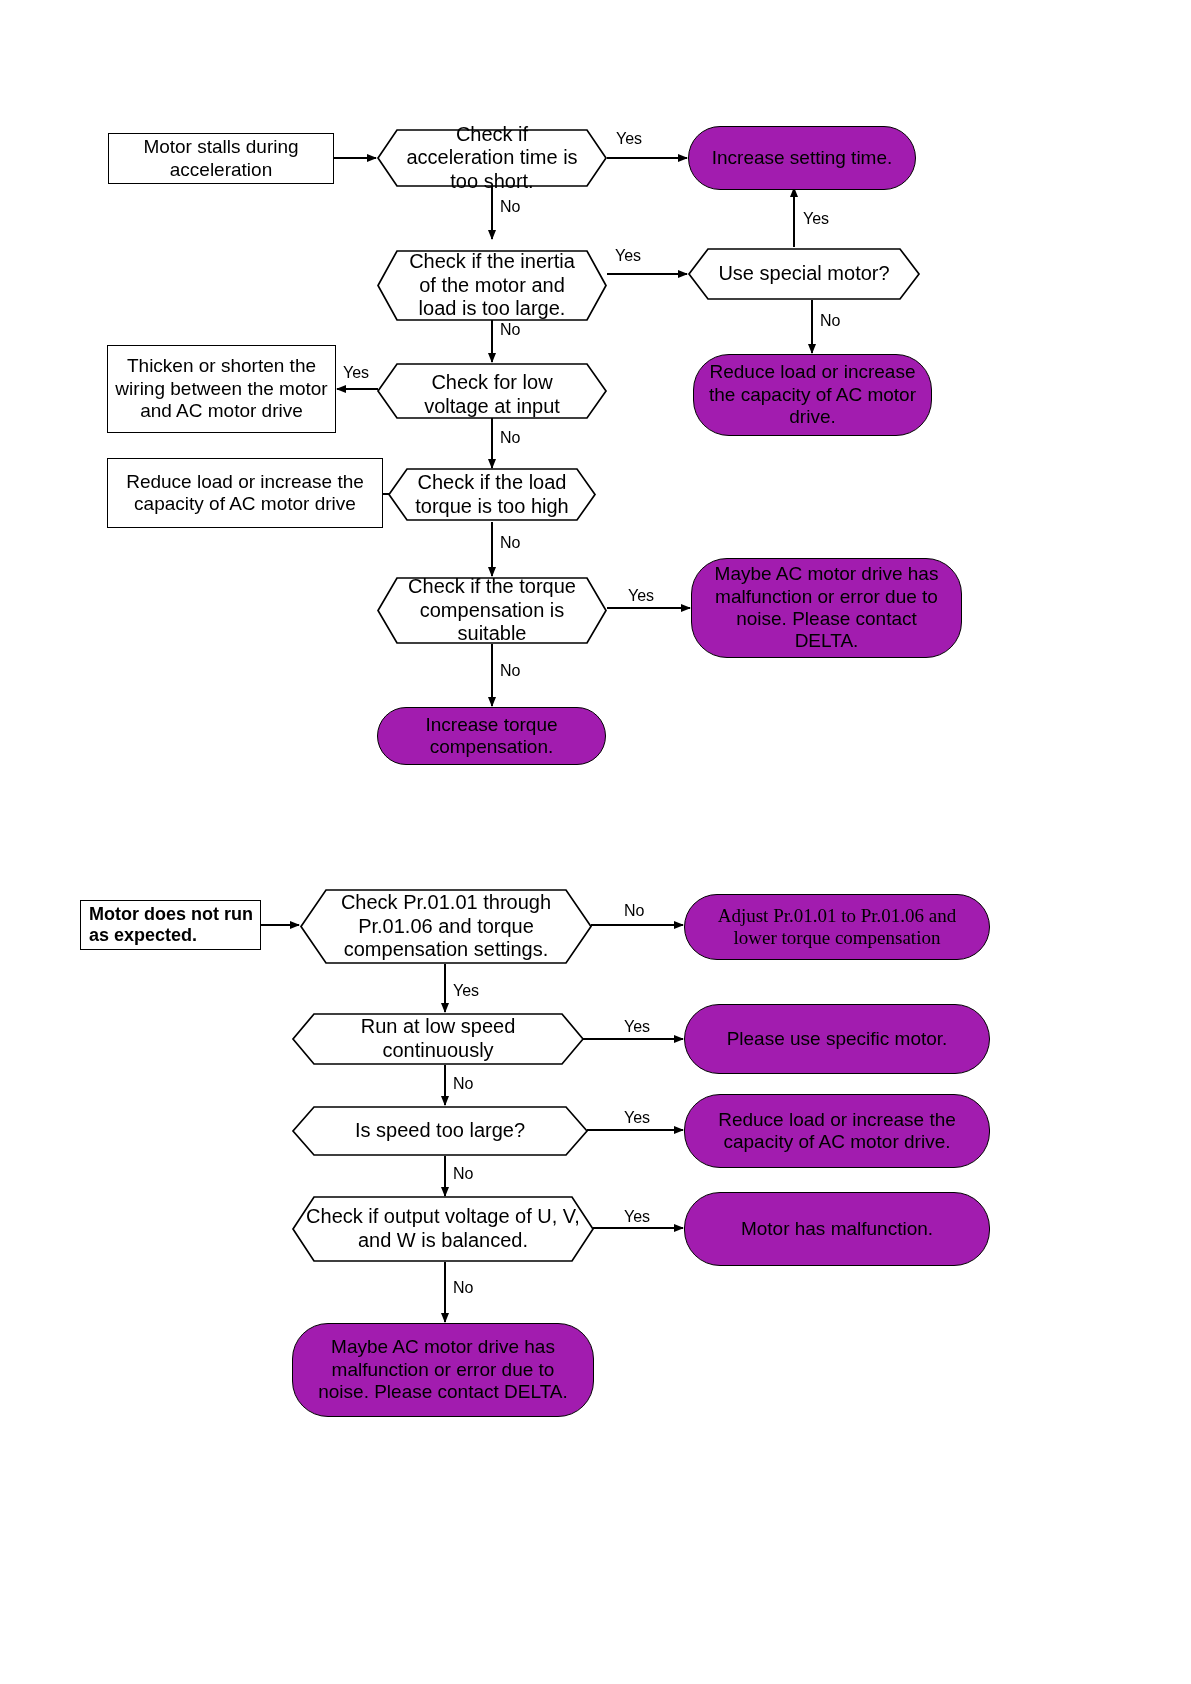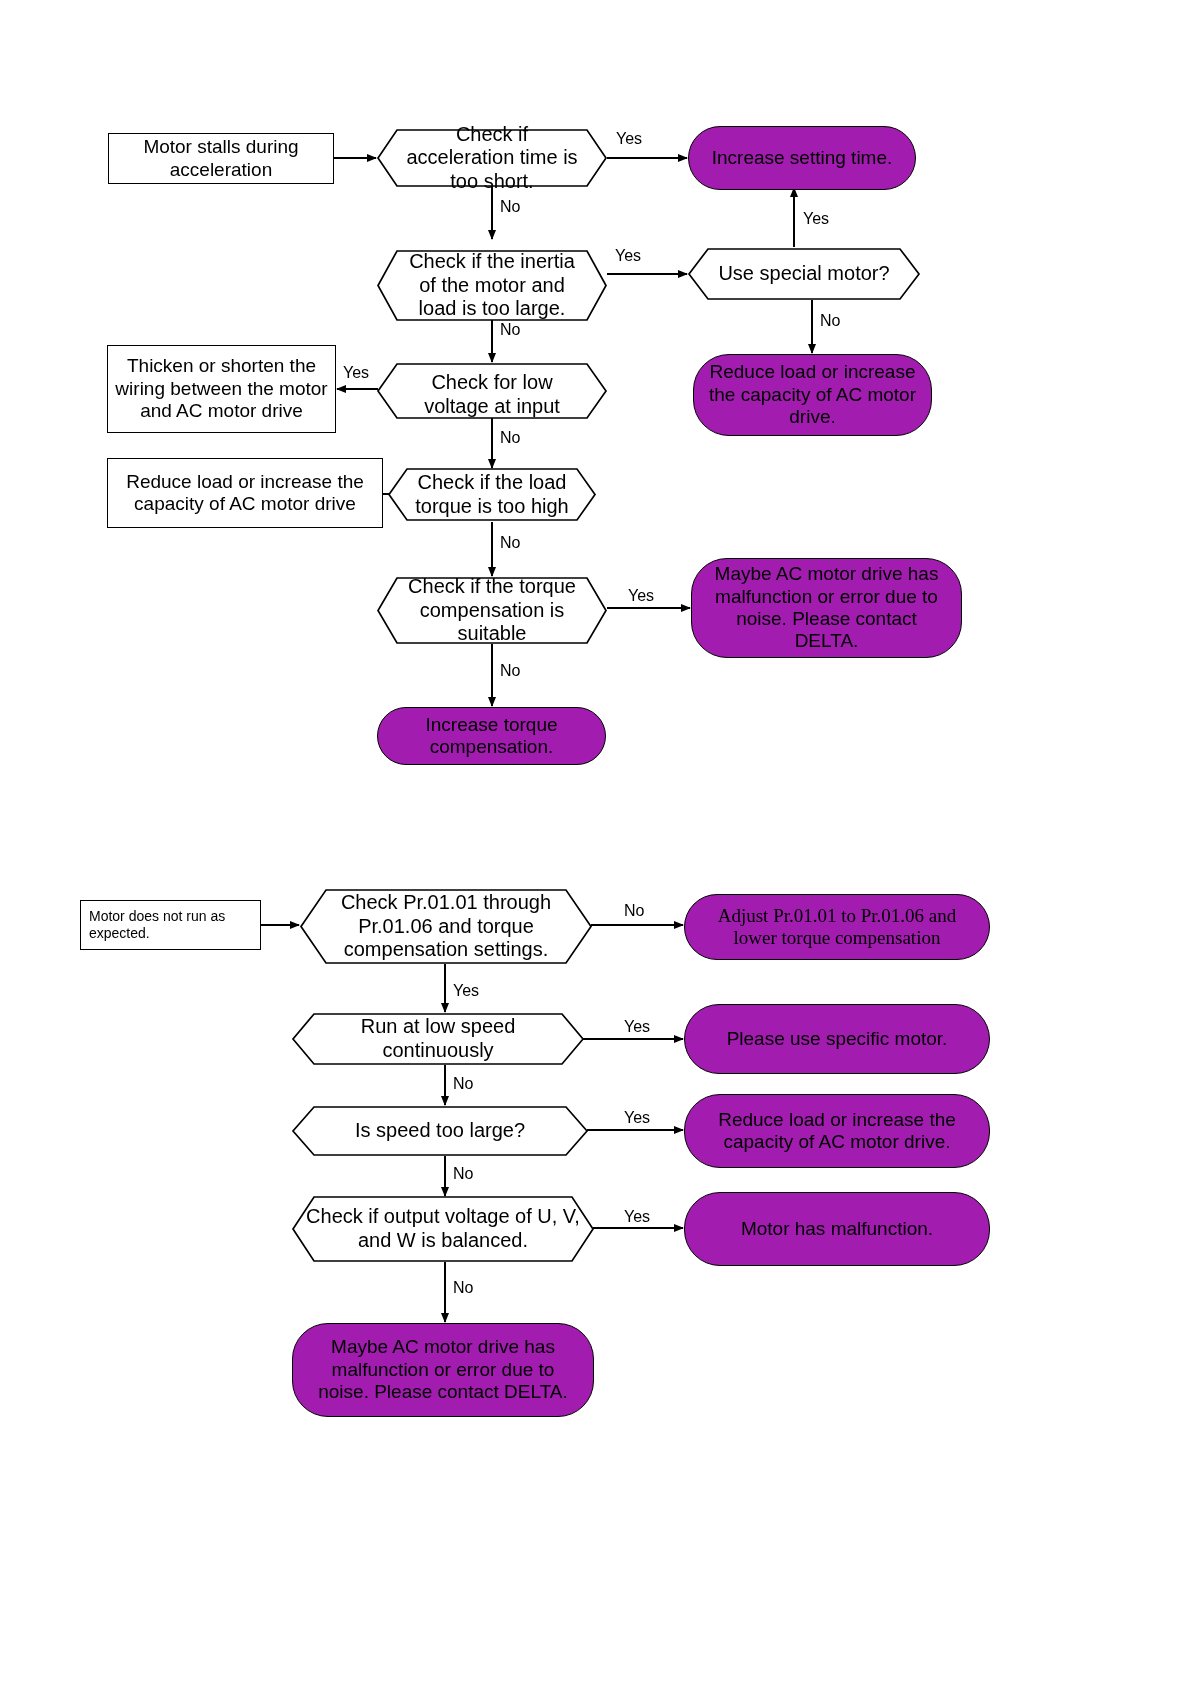--- a/index.html
+++ b/index.html
@@ -222,21 +222,21 @@
   <div class="edgelabel" style="left:500px; top:663px;">No</div>
 
   <div class="node round" style="left:691px; top:558px; width:271px; height:100px; padding:0 18px;">
     <span>Maybe AC motor drive has malfunction or error due to noise. Please contact DELTA.</span>
   </div>
 
   <div class="node round" style="left:377px; top:707px; width:229px; height:58px;">
     <span>Increase torque compensation.</span>
   </div>
 
-  <div class="node rect" style="left:80px; top:900px; width:181px; height:50px; font-size:14px; text-align:left; justify-content:flex-start; padding-left:8px;">
+  <div class="node rect" style="left:80px; top:900px; width:181px; height:50px; font-size:18px; text-align:left; justify-content:flex-start; padding-left:8px;font-weight:bold;">
     <span>Motor does not run as expected.</span>
   </div>
 
   <div class="hexwrap" style="left:300px; top:889px; width:292px; height:75px;">
     <svg width="292" height="75" viewBox="0 0 292 75">
         <polygon points="26,1 266,1 291,37.5 266,74 26,74 1,37.5" fill="#fff" stroke="#000" stroke-width="1.7"></polygon>
       </svg>
     <div class="hextext">Check Pr.01.01 through Pr.01.06 and torque compensation settings.</div>
   </div>
 

